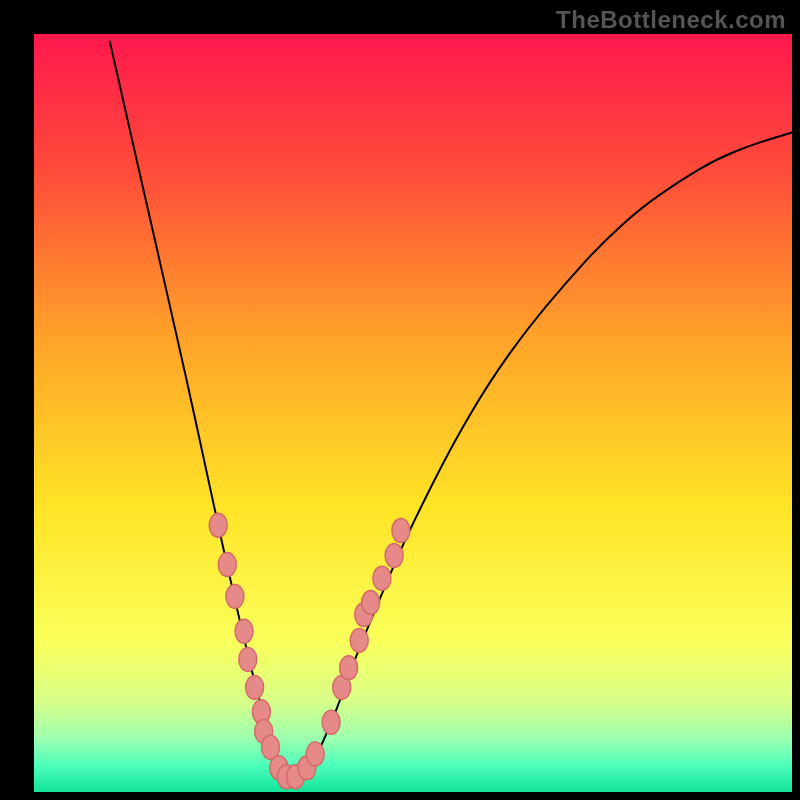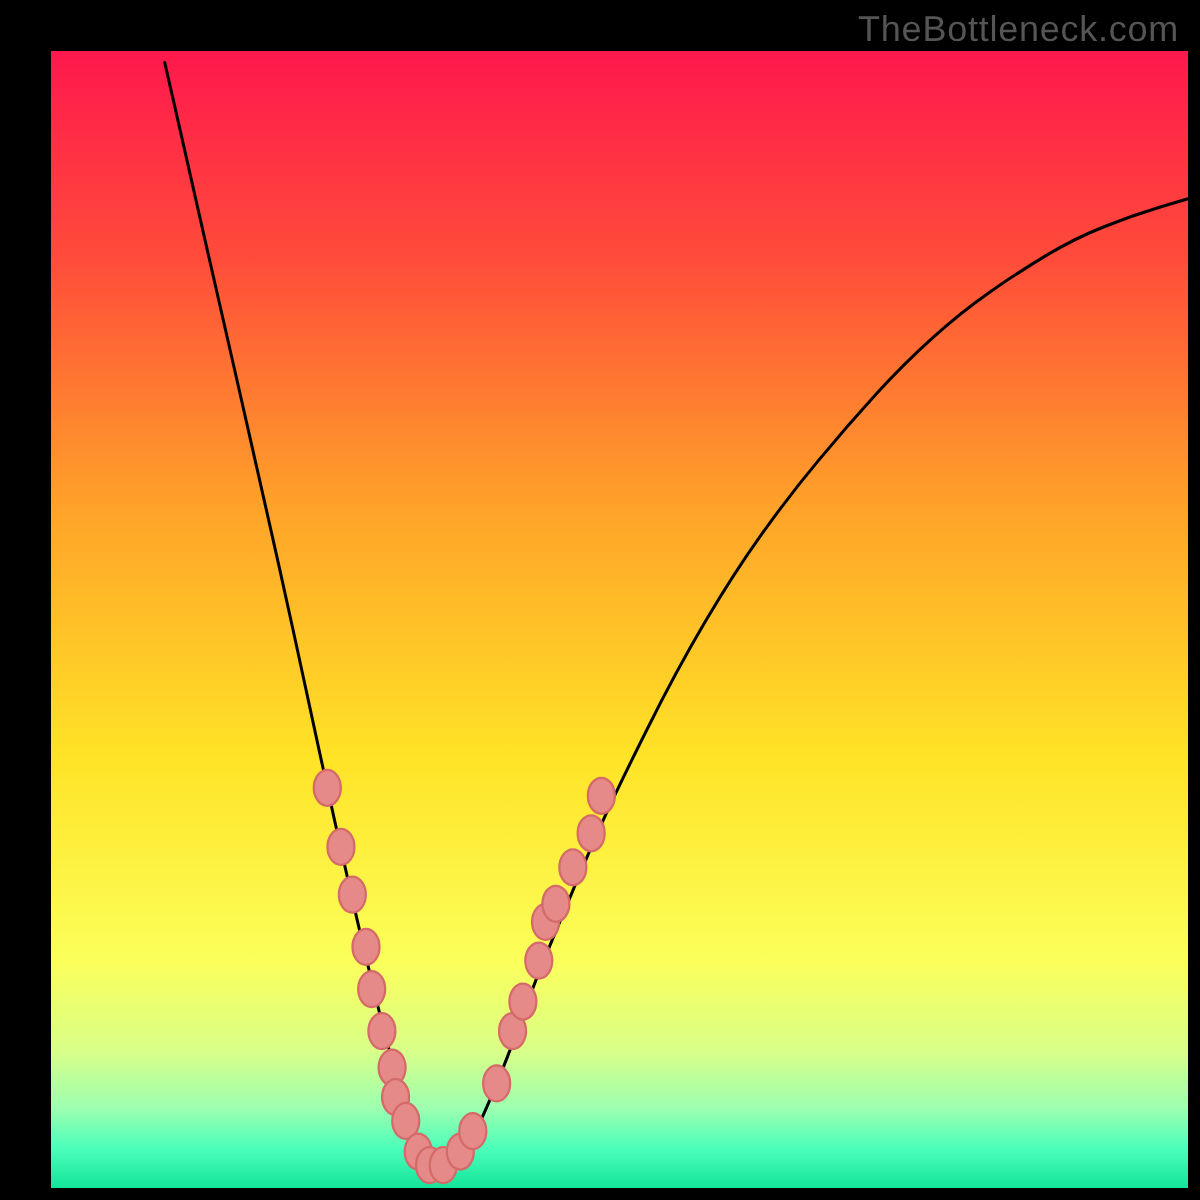--- a/index.html
+++ b/index.html
@@ -15,21 +15,21 @@
     width: 800px;
     height: 800px;
     background: #000;
   }
   .watermark {
     position: absolute;
     top: 6px;
     right: 14px;
     color: #555;
     font-size: 24px;
-    font-weight: 400;
+    font-weight: 700;
     letter-spacing: 0.5px;
     z-index: 4;
     user-select: none;
   }
   svg.chart {
     position: absolute;
     inset: 0;
     width: 800px;
     height: 800px;
     display: block;

